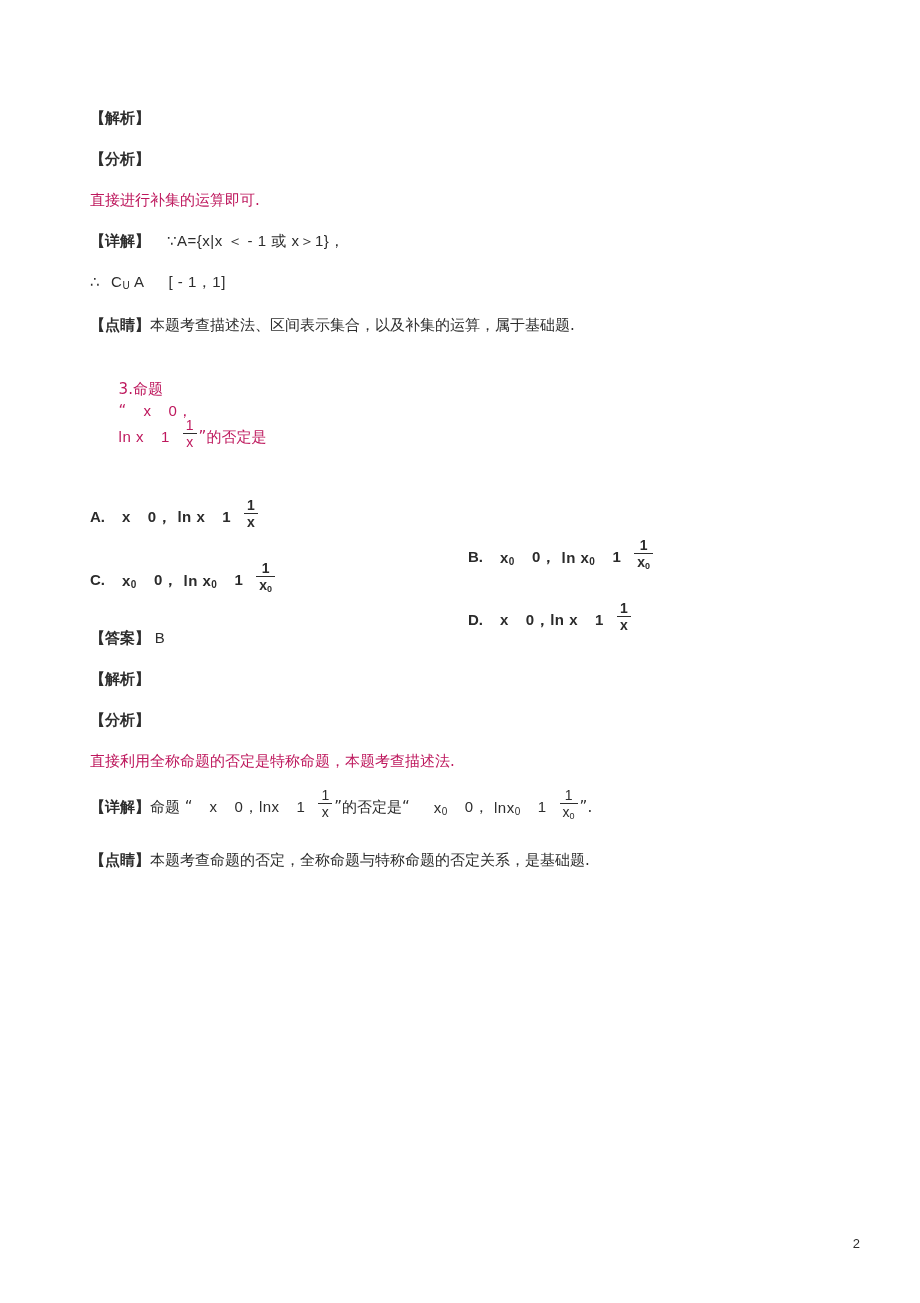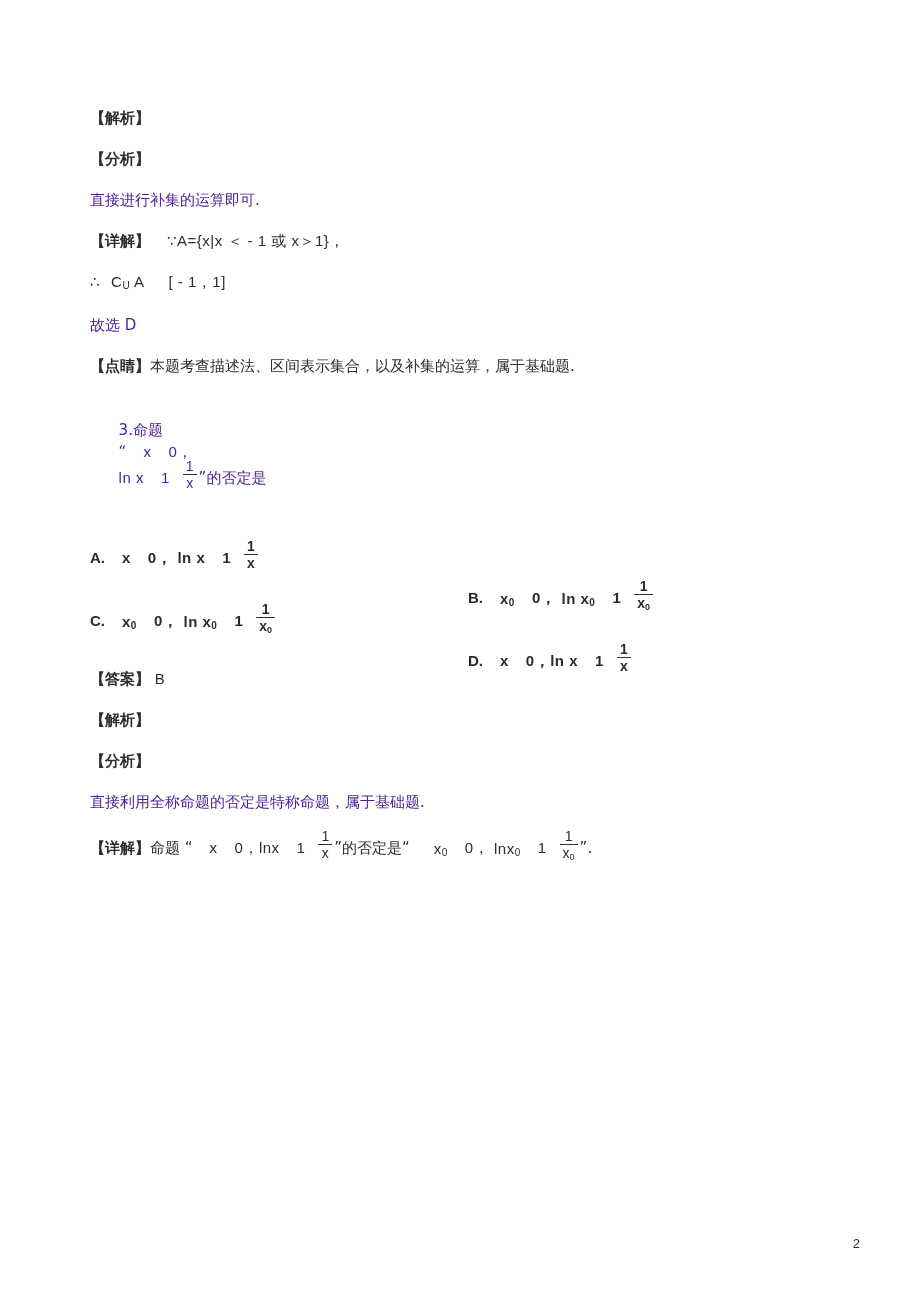--- a/index.html
+++ b/index.html
@@ -28,21 +28,21 @@
     position: absolute;
     left: 78px;
     top: 108px;
     width: 770px;
   }
 
   
   .line {
     font-size: 15px;
     line-height: 20px;
-    color: #4c1d95;
+    color: #be185d;
     margin: 0 0 21px 0;
     white-space: pre-wrap;
     font-family: "DejaVu Sans", "Liberation Sans", sans-serif;
   }
 
   
   .tagline {
     font-size: 15px;
     line-height: 20px;
     margin: 0 0 21px 0;
@@ -162,21 +162,20 @@
     <p class="line">直接进行补集的运算即可.</p>
 
     <p class="tagline">
       <span class="tag">【详解】</span><span class="gap"></span><span class="math">∵A={x|x ＜ - 1 或 x＞1}，</span>
     </p>
 
     <p class="tagline">
       <span class="math">∴</span><span class="gap sm"></span><span class="math nowrap"><span>C</span><sub class="v">U</sub> <span>A</span></span><span class="gap lg"></span><span class="math">[ - 1，1]</span>
     </p>
 
-    <p class="line">故选 D</p>
 
     <p class="tagline">
       <span class="tag">【点睛】</span><span class="tagtext">本题考查描述法、区间表示集合，以及补集的运算，属于基础题.</span>
     </p>
 
     <p class="line hasfrac">
       <span>3.</span><span>命题</span>
       <span>“</span><span class="gap"></span><span class="math">x</span><span class="gap"></span><span class="math">0，</span>
       <span class="math">ln x</span><span class="gap"></span><span class="math">1</span><span class="gap sm"></span><span class="frac"><span class="num">1</span><span class="den">x</span></span><span>”</span><span>的否定是</span>
     </p>
@@ -204,26 +203,29 @@
     </p>
 
     <p class="tagline">
       <span class="tag">【解析】</span>
     </p>
 
     <p class="tagline">
       <span class="tag">【分析】</span>
     </p>
 
-    <p class="line">直接利用全称命题的否定是特称命题，属于基础题.</p>
+    <p class="line">直接利用全称命题的否定是特称命题，本题考查描述法.</p>
 
     <p class="tagline hasfrac">
       <span class="tag">【详解】</span><span>命题</span>
       <span>“</span><span class="gap"></span><span class="math">x</span><span class="gap"></span><span class="math">0，</span><span class="math">lnx</span><span class="gap"></span><span class="math">1</span><span class="gap sm"></span><span class="frac"><span class="num">1</span><span class="den">x</span></span><span>”</span><span>的否定是</span><span>“</span><span class="gap lg"></span><span class="math"><span>x</span><sub class="v">0</sub></span><span class="gap"></span><span class="math">0，</span> <span class="math"><span>lnx</span><sub class="v">0</sub></span><span class="gap"></span><span class="math">1</span><span class="gap sm"></span><span class="frac"><span class="num">1</span><span class="den"><span>x</span><sub>0</sub></span></span><span>”</span><span>.</span>
     </p>
 
 
+    <p class="tagline">
+      <span class="tag">【点睛】</span><span class="tagtext">本题考查命题的否定，全称命题与特称命题的否定关系，是基础题.</span>
+    </p>
 
 
   </div>
 
   <div class="pageno">2</div>
 </div>
 
 </body></html>

